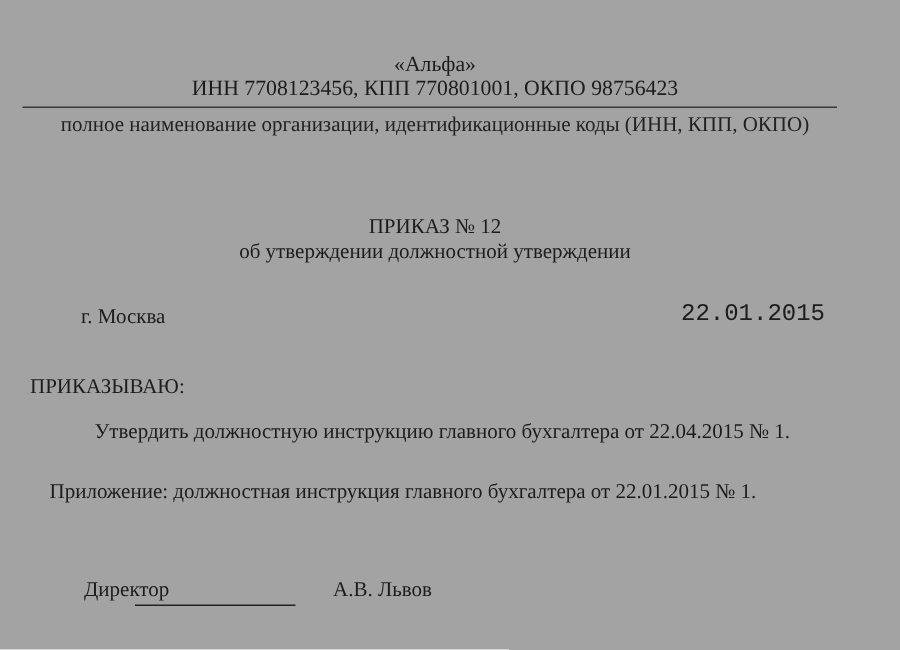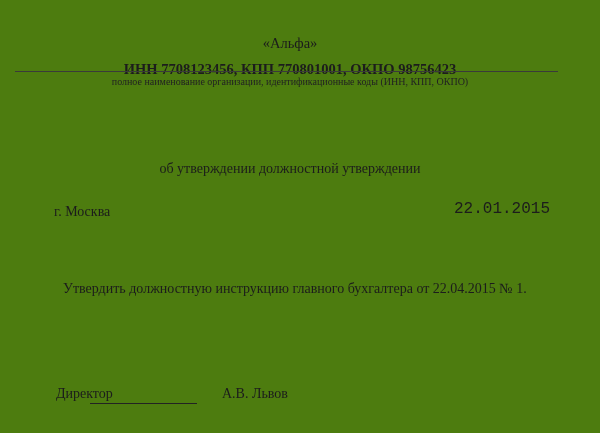--- a/index.html
+++ b/index.html
@@ -4,38 +4,38 @@
 <style>
   html, body {
     margin: 0;
     padding: 0;
     background: #ffffff;
   }
   .page {
     position: relative;
     width: 600px;
     height: 433px;
-    background: #4d7c0f;
+    background: #a3a3a3;
     font-family: "Liberation Serif", "DejaVu Serif", serif;
     color: #1c1c1c;
     overflow: hidden;
   }
   .abs { position: absolute; white-space: nowrap; }
   .centered {
     left: 15px;
     width: 550px;
     text-align: center;
   }
   .org-name   { top: 35px;  font-size: 14.5px; }
-  .org-codes  { top: 61px;  font-size: 14.5px; font-weight: bold; }
+  .org-codes  { top: 51px;  font-size: 14.5px; }
   .header-rule {
     top: 71px; left: 15px; width: 543px; height: 0;
     border-top: 1px solid #3a3a3a;
   }
-  .org-caption { top: 76px; font-size: 10px; color: #222; }
+  .org-caption { top: 76px; font-size: 14px; color: #222; }
   .title-line1 { top: 144px; font-size: 14px; }
   .title-line2 { top: 161px; font-size: 14px; }
   .city        { top: 204px; left: 18px;  font-size: 14px; margin-left: 36px; }
   .date        { top: 200px; right: 50px; font-size: 16px; font-family: Liberation Mono, monospace; }
   .order-verb  { top: 251px; left: 20px;  font-size: 14px; }
   .order-item  { top: 281px; left: 63px;  font-size: 14px; }
   .attachment  { top: 321px; left: 33px;  font-size: 14px; }
   .signer-title{ top: 386px; left: 20px;  font-size: 14px; margin-left: 36px; }
   .signature-line {
     top: 403px; left: 90px; width: 107px; height: 0;
@@ -49,30 +49,33 @@
 <div class="page">
 
   <div class="abs centered org-name">«Альфа»</div>
 
   <div class="abs centered org-codes">ИНН 7708123456, КПП 770801001, ОКПО 98756423</div>
 
   <div class="abs header-rule"></div>
 
   <div class="abs centered org-caption">полное наименование организации, идентификационные коды (ИНН, КПП, ОКПО)</div>
 
+  <div class="abs centered title-line1">ПРИКАЗ № 12</div>
 
   <div class="abs centered title-line2">об утверждении должностной утверждении</div>
 
   <div class="abs city">г. Москва</div>
 
   <div class="abs date">22.01.2015</div>
 
+  <div class="abs order-verb">ПРИКАЗЫВАЮ:</div>
 
   <div class="abs order-item">Утвердить должностную инструкцию главного бухгалтера от 22.04.2015 № 1.</div>
 
+  <div class="abs attachment">Приложение: должностная инструкция главного бухгалтера от 22.01.2015 № 1.</div>
 
   <div class="abs signer-title">Директор</div>
 
   <div class="abs signature-line"></div>
 
   <div class="abs signer-name">А.В. Львов</div>
 
 </div>
 
 </body></html>

